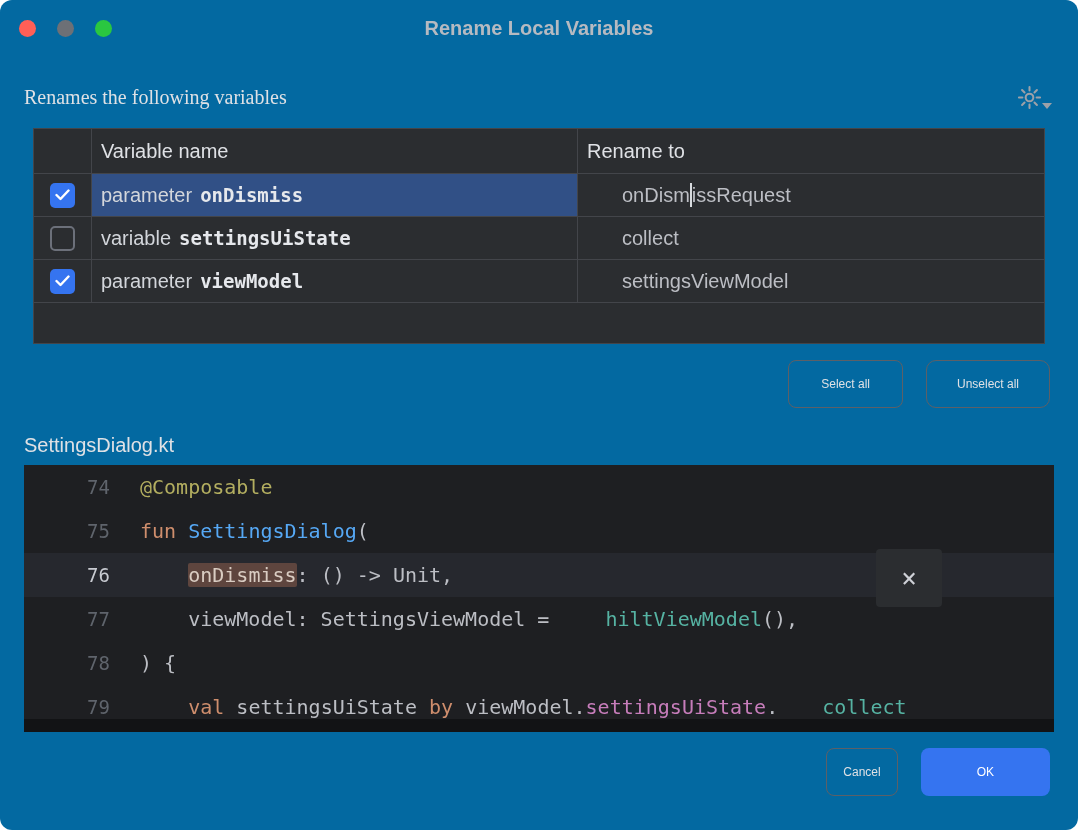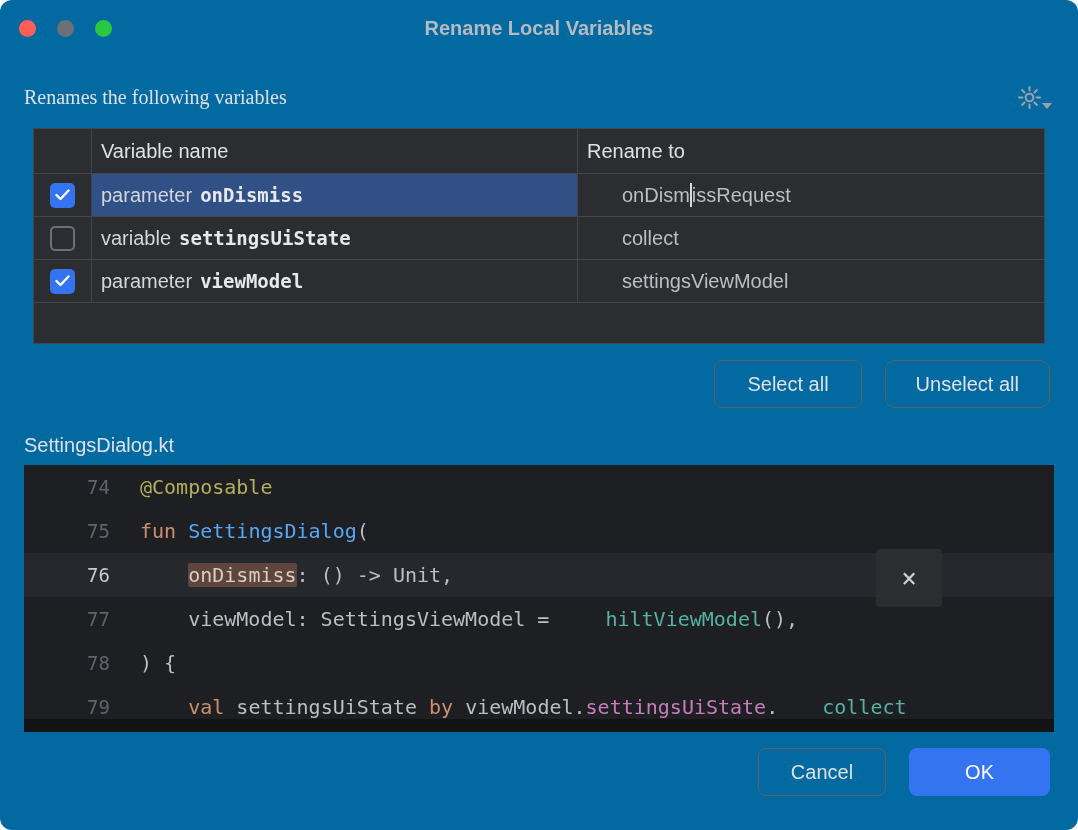--- a/index.html
+++ b/index.html
@@ -34,21 +34,21 @@
   .name-cell .vname{font-family:"DejaVu Sans Mono",monospace;font-weight:bold;font-size:19px;color:#e6e8ec;}
   .name-cell.selected{background:#315086;}
   .rename-cell{color:#bcbec4;padding-left:44px;}
   .checkbox{width:25px;height:25px;border-radius:5px;box-sizing:border-box;display:flex;align-items:center;justify-content:center;cursor:pointer;}
   .checkbox.checked{background:#3574f0;}
   .checkbox.unchecked{background:transparent;border:2px solid #6c707a;}
   .caret-bar{display:inline-block;width:2px;height:24px;background:#d7dade;vertical-align:middle;margin:0 0px;}
 
   
   .sel-btn-row{display:flex;justify-content:flex-end;gap:23px;margin:16px 28px 0 24px;}
-  .btn{height:48px;border-radius:8px;border:1px solid #5d6067;background:transparent;color:#dfe1e5;font-size:20px;font-family:"Liberation Sans",sans-serif;display:flex;align-items:center;justify-content:center;cursor:pointer;box-sizing:border-box;}
+  .btn{height:48px;border-radius:8px;border:1px solid #5d6067;background:transparent;color:#dfe1e5;font-size:12px;font-family:"Liberation Sans",sans-serif;display:flex;align-items:center;justify-content:center;cursor:pointer;box-sizing:border-box;}
   .btn.select-all{padding:0 32px;}
   .btn.unselect-all{padding:0 30px;border-radius:10px;}
 
   
   .file-label{margin:26px 24px 8px 24px;font-size:20px;color:#dfe1e5;}
 
   
   .editor{position:relative;margin:0 24px;height:267px;background:#1e1f22;overflow:hidden;font-family:"DejaVu Sans Mono",monospace;font-size:20px;}
   .code-line{display:flex;height:44px;line-height:44px;white-space:pre;}
   .code-line.current{background:#26282e;}
@@ -61,21 +61,21 @@
   .tok-pl{color:#bcbec4;}
   .tok-call{color:#56b3a3;margin-left:44px;}
   .tok-prop{color:#c77dbb;}
   .tok-hl{color:#d9ccc2;background:#5e453e;border-radius:2px;}
   .search-close{position:absolute;top:84px;right:112px;width:66px;height:58px;background:#2b2d30;border-radius:4px;display:flex;align-items:center;justify-content:center;cursor:pointer;}
   .search-close span{font-size:26px;color:#ced0d6;line-height:1;}
   .hscrollbar{position:absolute;left:0;right:0;bottom:0;height:13px;background:#121315;}
 
   
   .footer{display:flex;justify-content:flex-end;gap:23px;margin:16px 28px 0 24px;}
-  .btn.cancel{padding:0 32px;margin-left:20px;}
+  .btn.cancel{padding:0 16px;margin-left:20px;}
   .btn.ok{padding:12px 56px;background:#3574f0;border:none;color:#ffffff;}
 </style>
 </head>
 <body>
 
 <div class="window">
 
   <div class="titlebar">
     <div class="traffic">
       <div class="dot red"></div>

